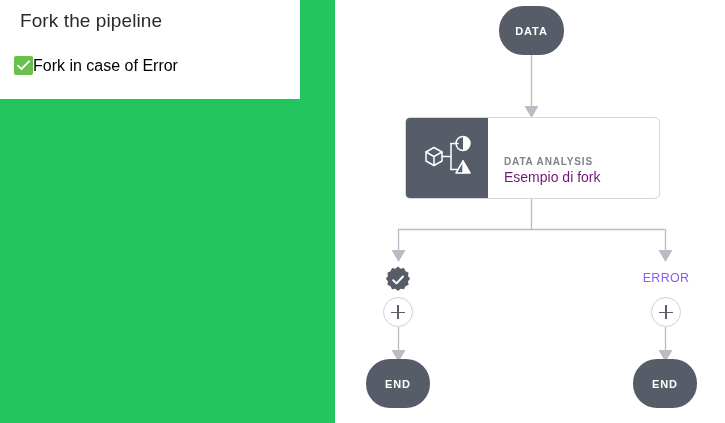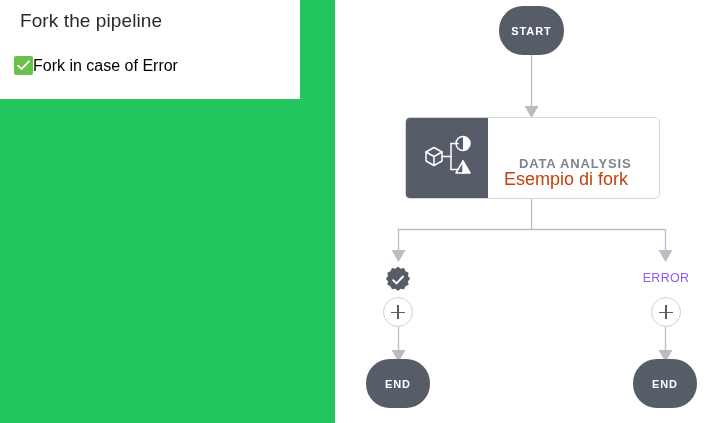--- a/index.html
+++ b/index.html
@@ -138,34 +138,34 @@
     display: flex;
     align-items: center;
     justify-content: center;
   }
   #task-node-body {
     flex: 1;
     position: relative;
   }
   #task-node-type {
     position: absolute;
-    left: 31px;
+    left: 16px;
     top: 38px;
-    font-size: 13px;
+    font-size: 10px;
     font-weight: bold;
     color: #7e838c;
     letter-spacing: 0.85px;
     white-space: nowrap;
   }
   #task-node-name {
     position: absolute;
     left: 16px;
     top: 51px;
-    font-size: 18px;
-    color: #c2410c;
+    font-size: 14px;
+    color: #701a75;
     white-space: nowrap;
   }
 
   
   #success-badge {
     position: absolute;
     left: 383px;
     top: 265px;
     width: 30px;
     height: 30px;
@@ -257,21 +257,21 @@
 
     <polygon points="524.5,106 538.5,106 531.5,118"></polygon>
     <polygon points="391.5,250 405.5,250 398.5,262"></polygon>
     <polygon points="658.5,250 672.5,250 665.5,262"></polygon>
     <polygon points="391.5,350 405.5,350 398.5,362"></polygon>
     <polygon points="658.5,350 672.5,350 665.5,362"></polygon>
   </g>
 </svg>
 
 <div id="start-node" class="terminal-node">
-  <span>START</span>
+  <span>DATA</span>
 </div>
 
 <div id="task-node">
   <div id="task-node-icon-panel">
     <span>
       <svg width="52" height="52" viewBox="0 0 52 52">
         <g fill="none" stroke="#ffffff" stroke-width="1.5" stroke-linejoin="round" stroke-linecap="round">
 
           <polygon points="5,22 13,17.5 21,22 21,31 13,35.5 5,31"></polygon>
           <polyline points="5,22 13,26.5 21,22"></polyline>

